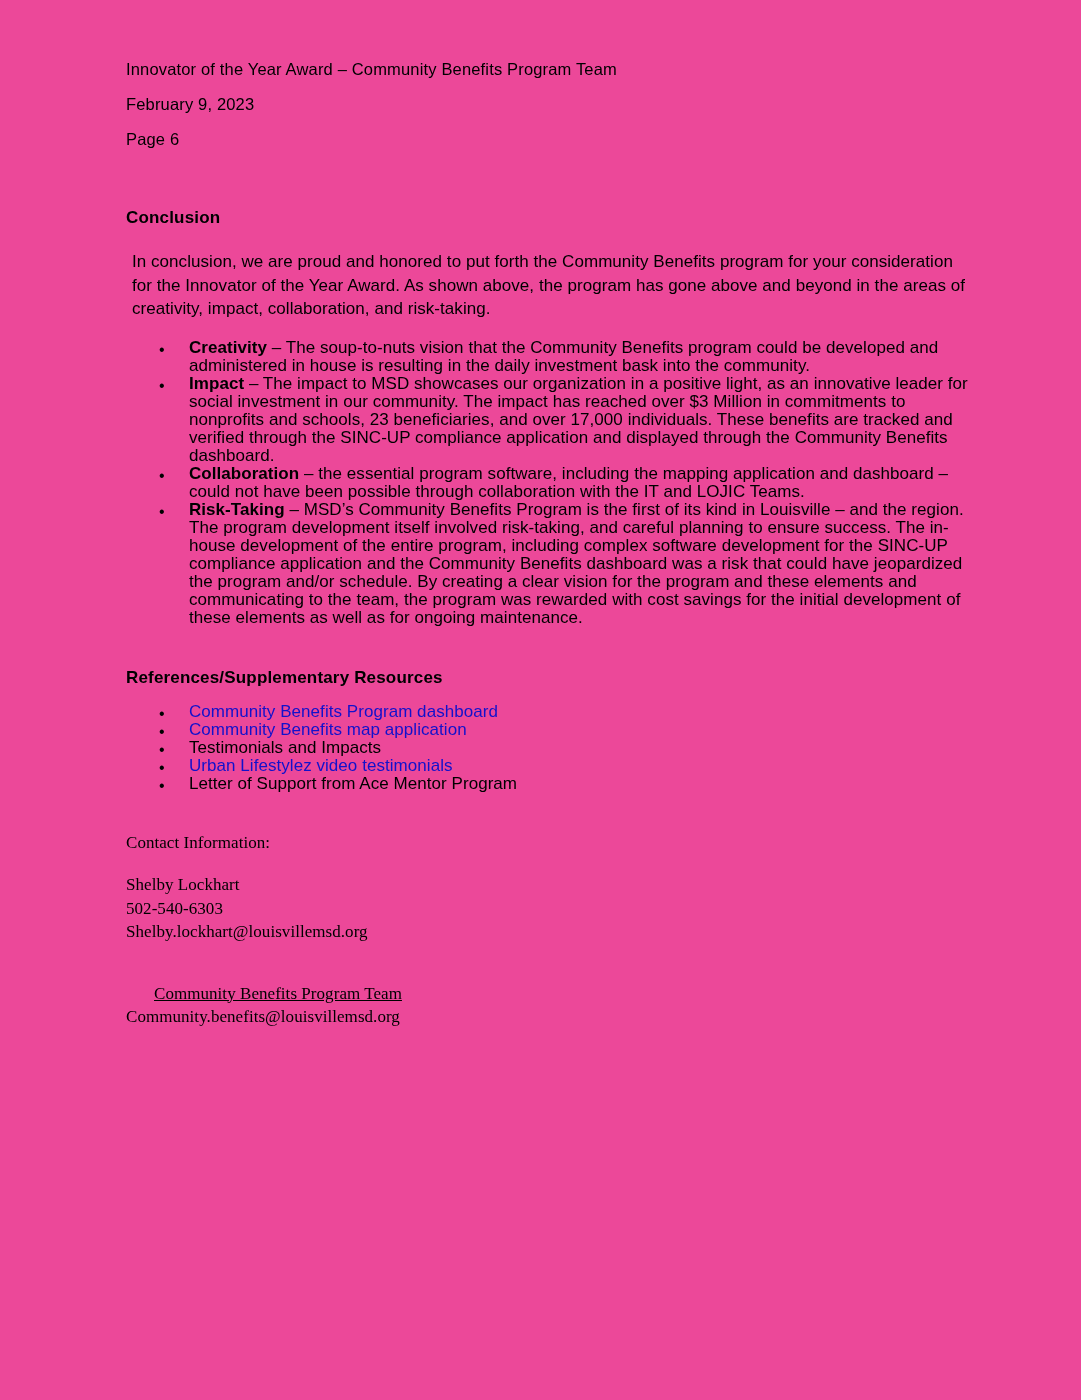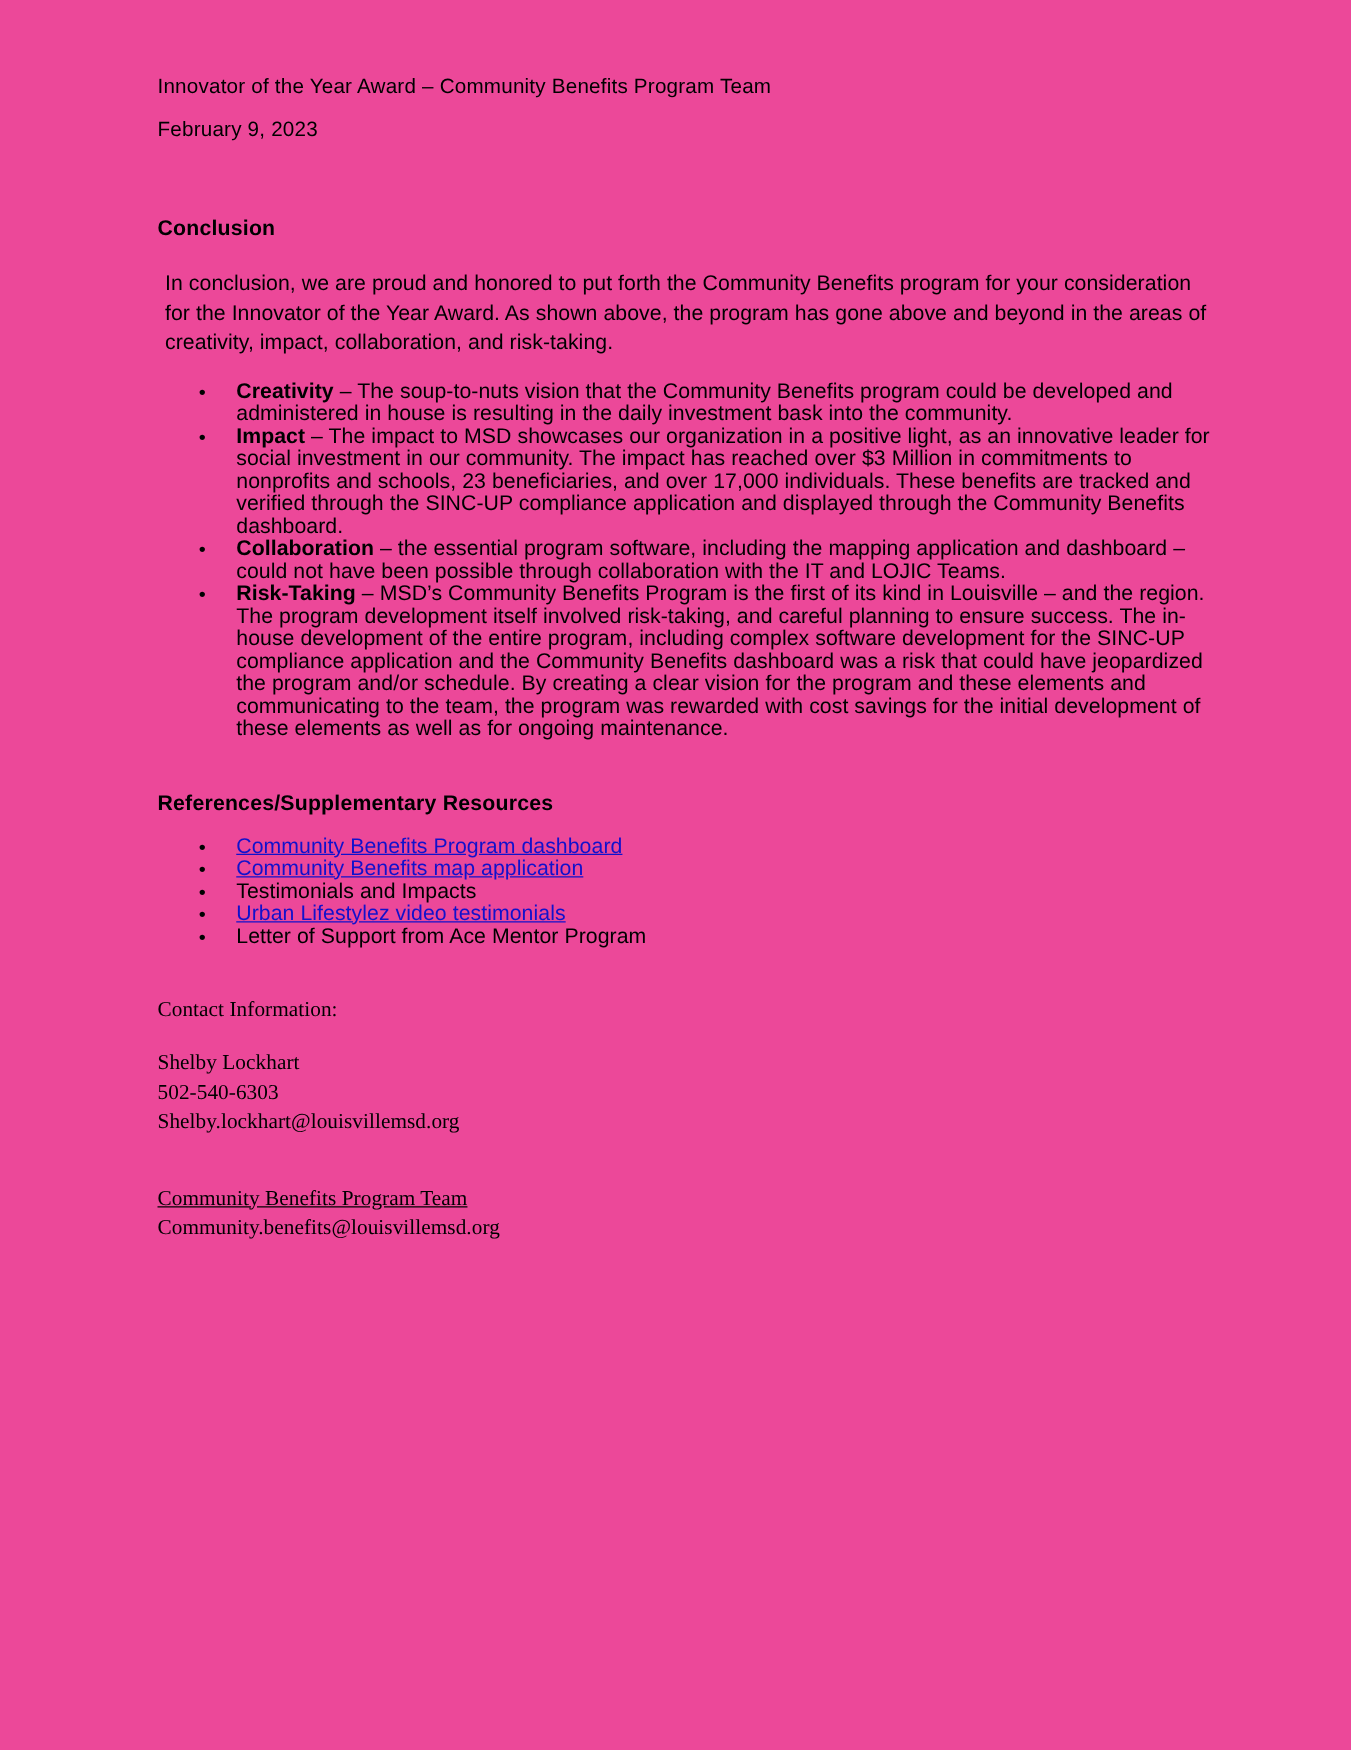--- a/index.html
+++ b/index.html
@@ -85,61 +85,62 @@
   }
 
   .lead-term {
     font-weight: bold;
   }
 
   
   a.doc-link,
   .doc-link {
     color: #1111cc;
-    text-decoration: underline;
     text-underline-offset: 1px;
   }
   .plain-item {
     color: #000000;
   }
 
   
   .contact-block {
     font-size: 17px;
     line-height: 23.5px;
     letter-spacing: 0.003em;
     font-family: Liberation Serif, serif;
   }
   .contact-line {
     margin: 0;
     white-space: nowrap;
   }
   .team-underline {
     text-decoration: underline;
     text-underline-offset: 1px;
+    margin-left: 28px;
   }
 
   
   .sp-header-to-heading { height: 42px; }
   .sp-heading-to-para   { height: 16px; }
   .sp-para-to-list      { height: 12px; }
   .sp-list-to-heading   { height: 40px; }
   .sp-heading-to-list   { height: 15px; }
   .sp-list-to-contact   { height: 38px; }
   .sp-contact-gap       { height: 19px; }
   .sp-contact-to-team   { height: 38px; }
 </style>
 </head>
 <body>
 
 <div class="page">
 
   <div class="doc-header">
     <p class="header-line">Innovator of the Year Award – Community Benefits Program Team</p>
     <p class="header-line">February 9, 2023</p>
+    <p class="header-line">Page 6</p>
   </div>
 
   <div class="sp-header-to-heading"></div>
 
   <h2 class="section-heading">Conclusion</h2>
 
   <div class="sp-heading-to-para"></div>
 
   <p class="body-paragraph">In conclusion, we are proud and honored to put forth the Community Benefits program for your consideration for the Innovator of the Year Award. As shown above, the program has gone above and beyond in the areas of creativity, impact, collaboration, and risk-taking.</p>
 

